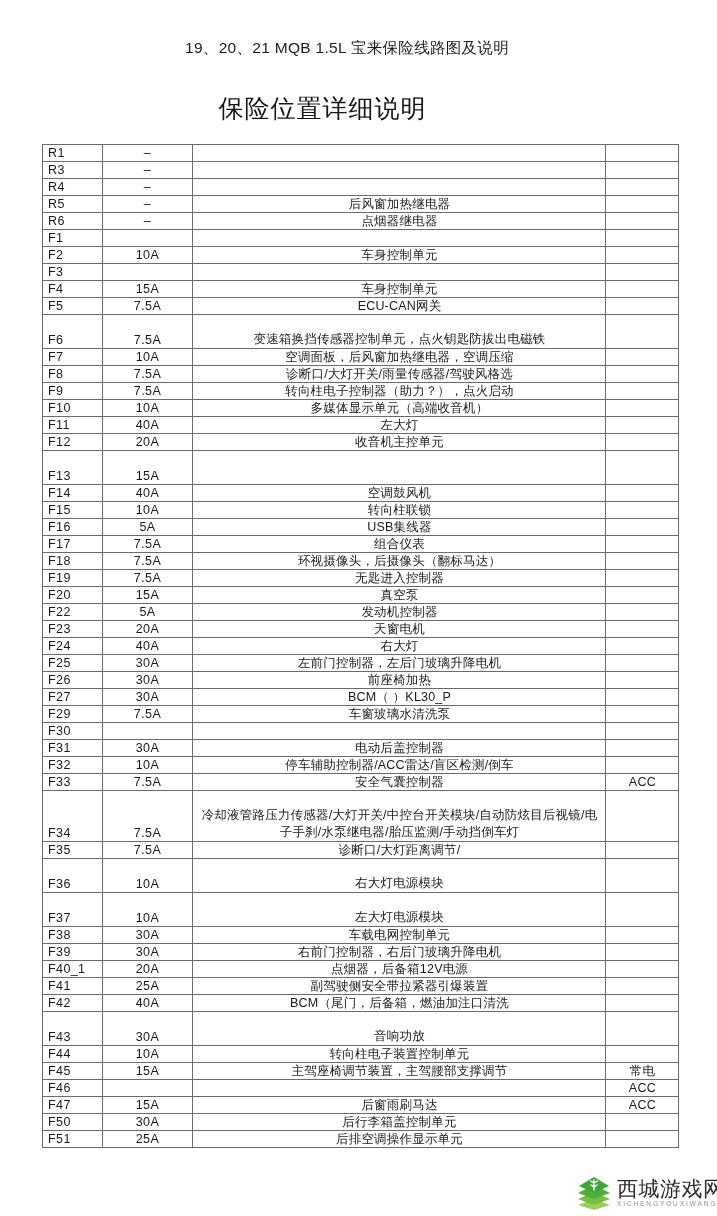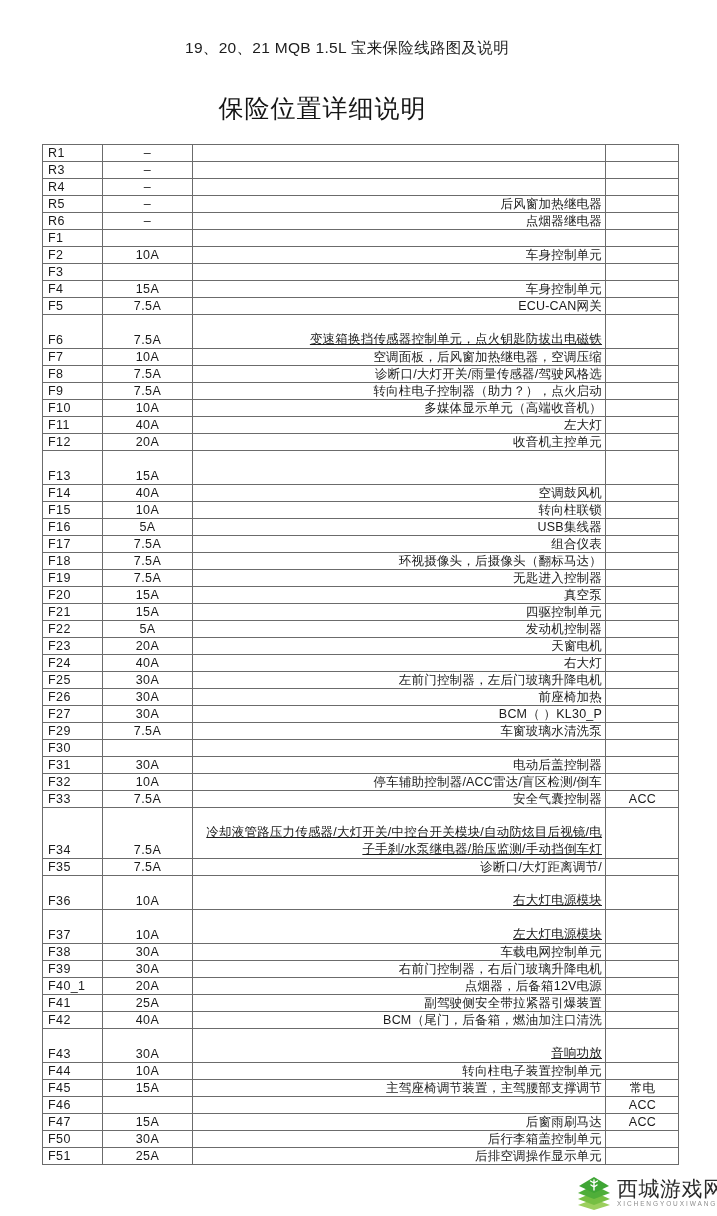--- a/index.html
+++ b/index.html
@@ -81,36 +81,35 @@
     text-align: left;
     padding-left: 5px;
     font-size: 12.5px;
     letter-spacing: 0.4px;
   }
   table.fuse-table td.col-amp {
     text-align: center;
     letter-spacing: 0.4px;
   }
   table.fuse-table td.col-desc {
-    text-align: right;
+    text-align: center;
     padding-left: 4px;
     letter-spacing: 0.2px;
   }
   table.fuse-table td.col-note {
     text-align: center;
     padding-left: 4px;
     letter-spacing: 0.3px;
   }
   table.fuse-table tr.h2 td { height: 34px; }
   table.fuse-table tr.h3 td { height: 51px; }
   table.fuse-table td.desc-multi {
     white-space: normal;
     line-height: 17px;
     vertical-align: bottom;
-    text-decoration: underline;
   }
 
   
   .watermark {
     position: absolute;
     left: 576px;
     top: 1176px;
     display: flex;
     align-items: center;
     gap: 5px;
@@ -301,26 +300,20 @@
           <tr>
             <td class="col-id">F19</td>
             <td class="col-amp">7.5A</td>
             <td class="col-desc">无匙进入控制器</td>
             <td class="col-note"></td>
           </tr>
           <tr>
             <td class="col-id">F20</td>
             <td class="col-amp">15A</td>
             <td class="col-desc">真空泵</td>
-            <td class="col-note"></td>
-          </tr>
-          <tr>
-            <td class="col-id">F21</td>
-            <td class="col-amp">15A</td>
-            <td class="col-desc">四驱控制单元</td>
             <td class="col-note"></td>
           </tr>
           <tr>
             <td class="col-id">F22</td>
             <td class="col-amp">5A</td>
             <td class="col-desc">发动机控制器</td>
             <td class="col-note"></td>
           </tr>
           <tr>
             <td class="col-id">F23</td>

